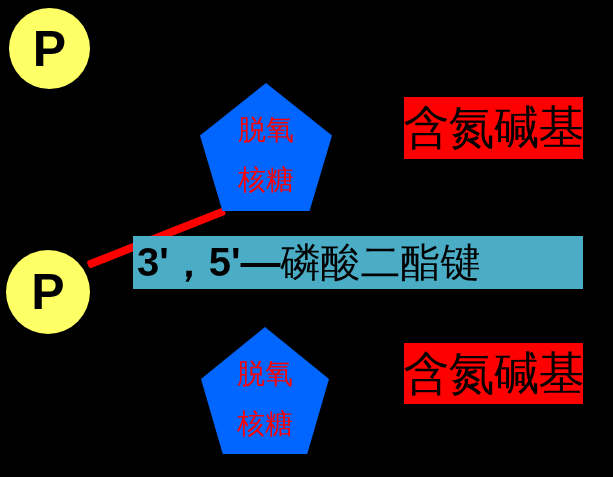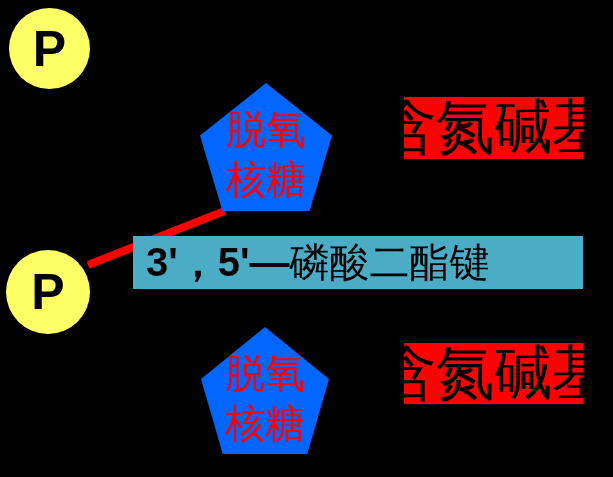--- a/index.html
+++ b/index.html
@@ -27,56 +27,56 @@
   .banner {
     position: absolute;
     left: 133px;
     top: 236px;
     width: 450px;
     height: 53px;
     background: var(--banner-fill, #4BACC6);
     color: var(--banner-text, #000000);
     display: flex;
     align-items: center;
-    padding-left: 13px;
+    padding-left: 4px;
     box-sizing: border-box;
     white-space: nowrap;
     overflow: hidden;
   }
   .banner .prefix {
     font-family: "Liberation Sans", sans-serif;
     font-weight: bold;
     font-size: 40px;
   }
   .banner .cn {
     font-family: Liberation Serif, serif;
     font-size: 40px;
   }
   
   .pentagon {
     position: absolute;
     background: var(--sugar-fill, #0066FF);
     clip-path: polygon(50% 0%, 100% 41%, 83% 100%, 17% 100%, 0% 41%);
     color: var(--sugar-text, #FF0000);
     font-family: "Liberation Serif", serif;
-    font-size: 40px;
+    font-size: 28px;
     line-height: 50px;
     text-align: center;
     padding-top: 22px;
     box-sizing: border-box;
   }
   #sugar-top    { left: 200px; top: 83px;  width: 132px; height: 128px; }
   #sugar-bottom { left: 201px; top: 327px; width: 128px; height: 127px; }
   
   .base {
     position: absolute;
     background: var(--base-fill, #FF0000);
     color: var(--base-text, #000000);
     font-family: "Liberation Serif", serif;
-    font-size: 59px;
+    font-size: 46px;
     letter-spacing: -1px;
     display: flex;
     align-items: center;
     justify-content: center;
     white-space: nowrap;
     overflow: hidden;
   }
   #base-top    { left: 404px; top: 97px;  width: 179px; height: 62px; }
   #base-bottom { left: 404px; top: 343px; width: 179px; height: 61px; }
   

